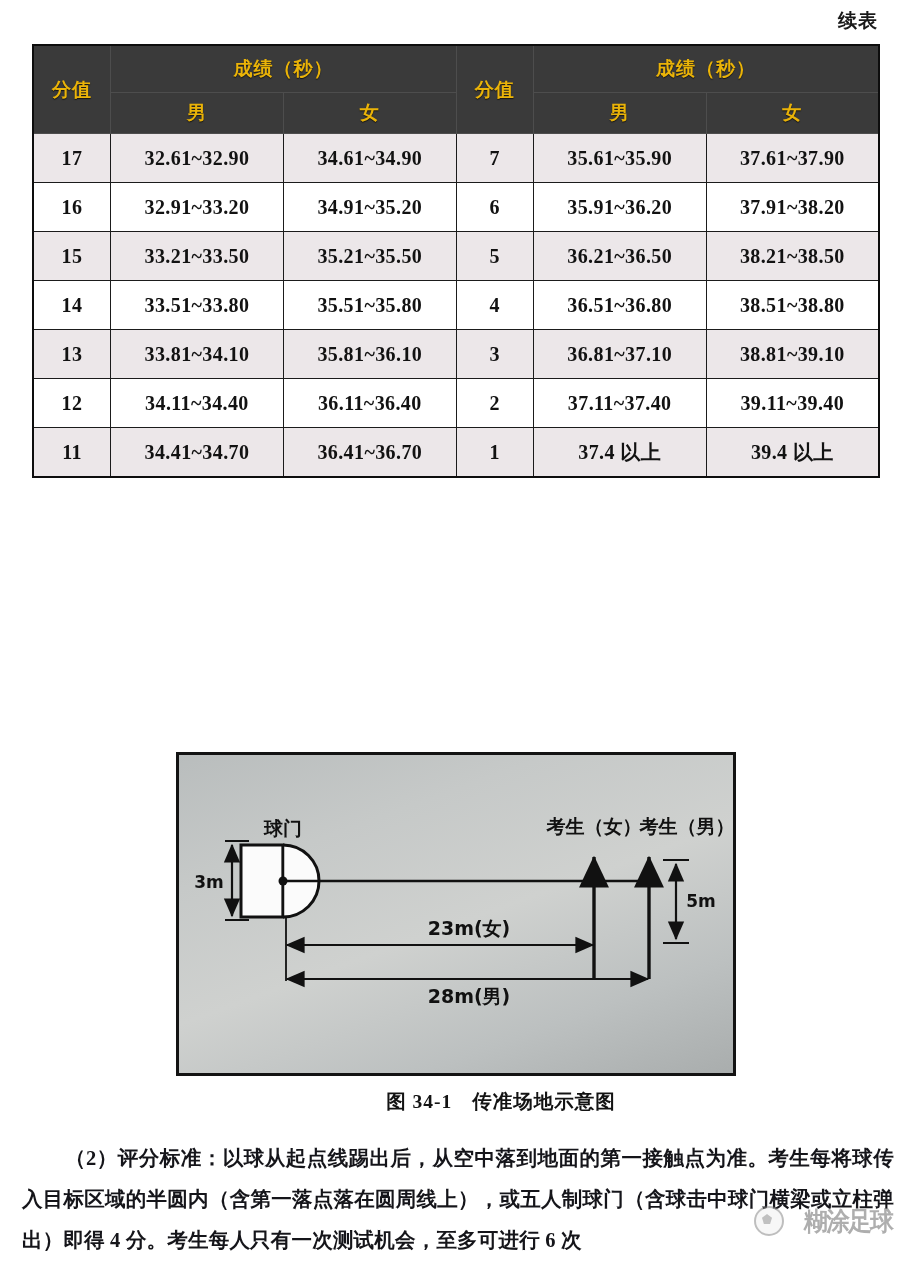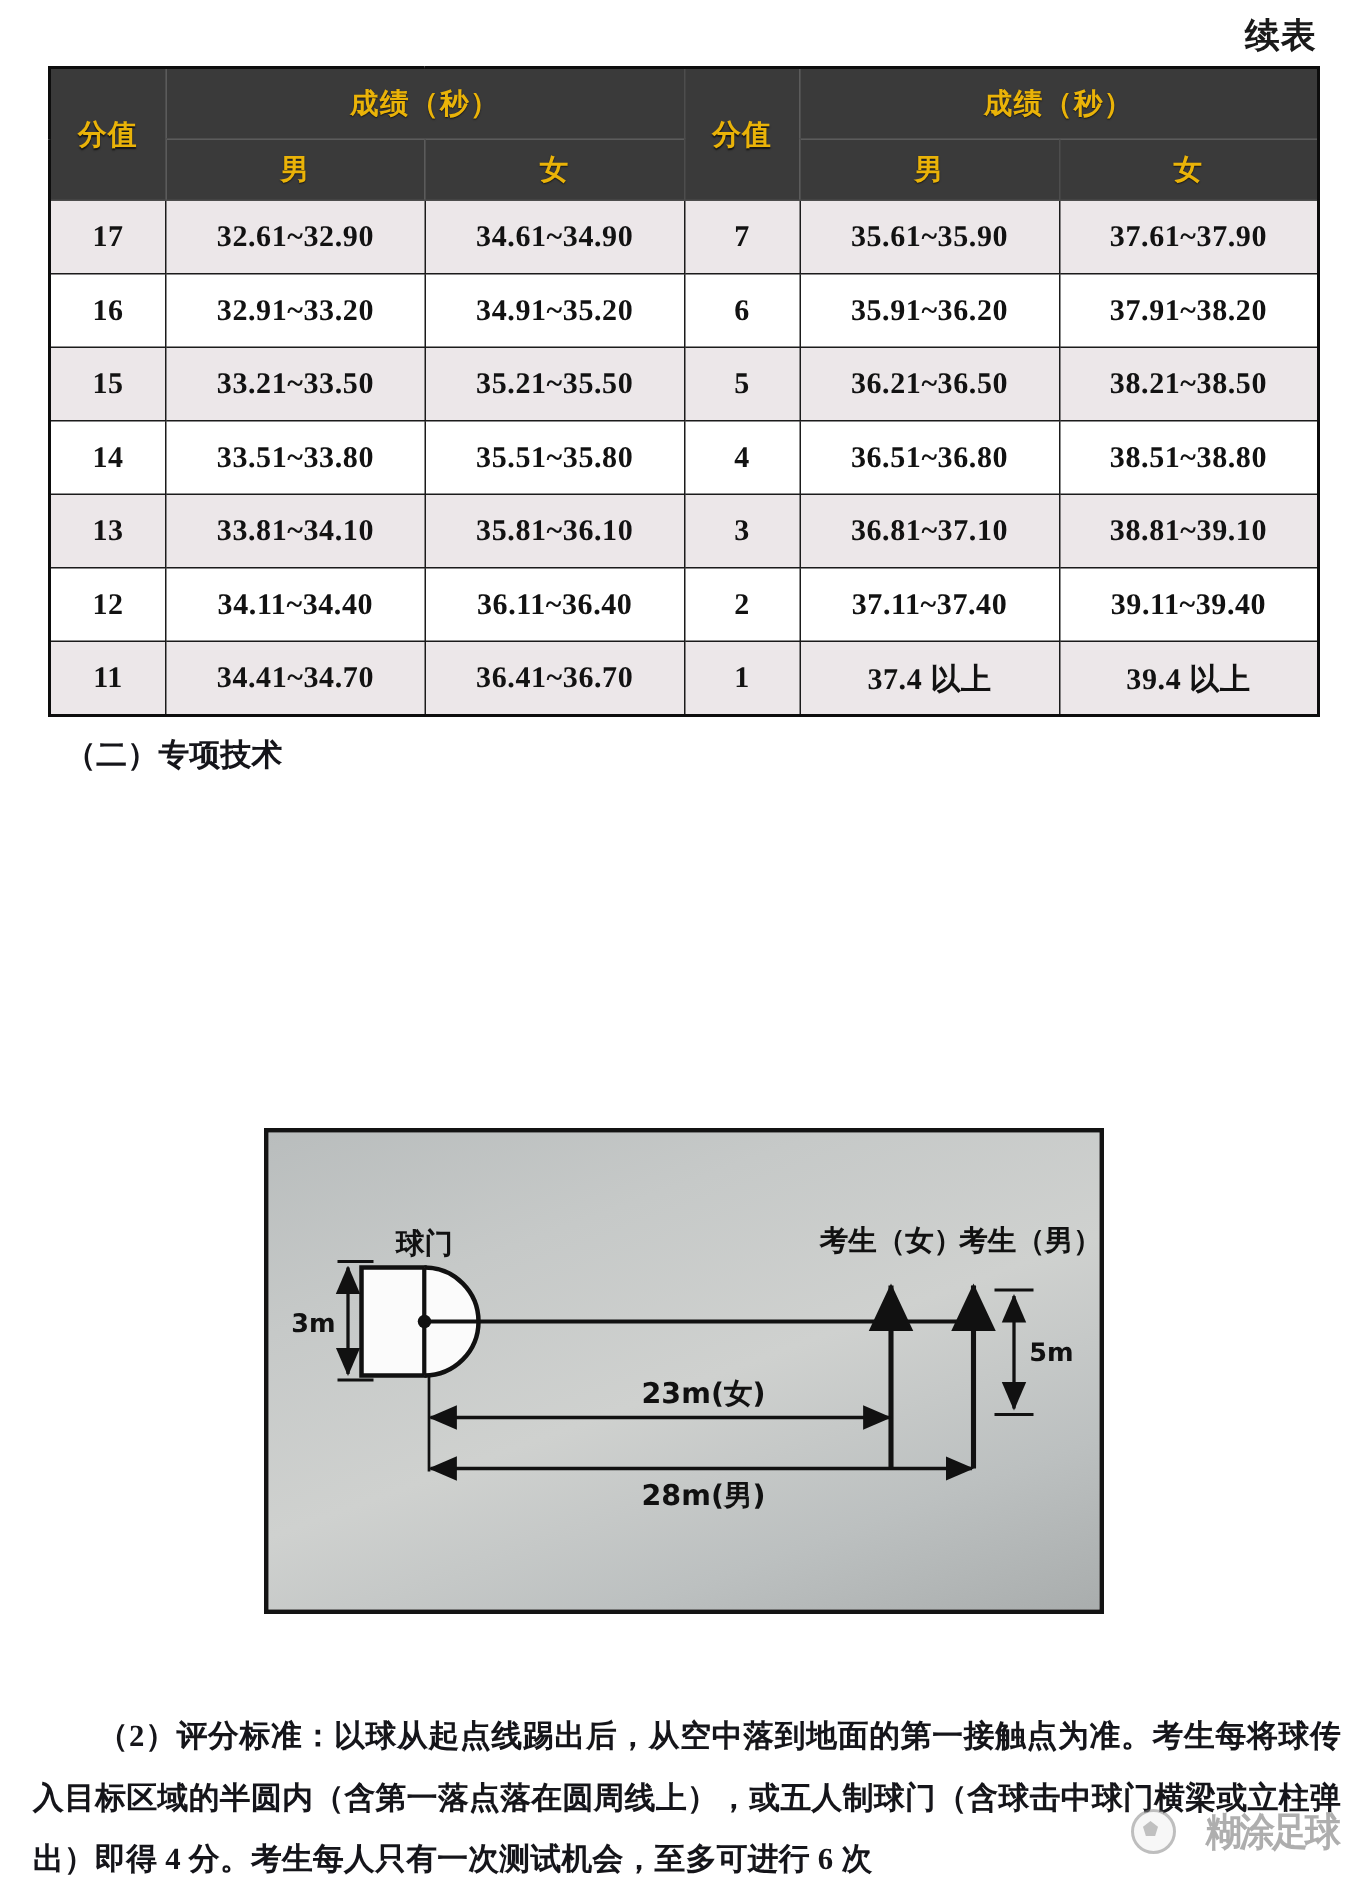--- a/index.html
+++ b/index.html
@@ -15,21 +15,21 @@
     font-family: "Liberation Serif", "DejaVu Serif", serif;
     color: #111111;
     overflow: hidden;
   }
 
   
   .page-header {
     position: absolute;
     top: 8px;
     right: 34px;
-    font-size: 23px;
+    font-size: 19px;
     font-weight: bold;
     letter-spacing: 1px;
     color: #1a1a1a;
   }
 
   
   .score-table-wrap {
     position: absolute;
     left: 32px;
     top: 44px;
@@ -245,21 +245,20 @@
           <td class="c-val">36.41~36.70</td>
           <td class="c-score">1</td>
           <td class="c-val">37.4 以上</td>
           <td class="c-val">39.4 以上</td>
         </tr>
       </tbody>
   </table>
 </div>
 
 <div class="prose">
-  <p class="p-sub">（二）专项技术</p>
 </div>
 
 <div class="figure-block">
   <div class="figure-frame">
     <svg viewBox="0 0 554 318" preserveAspectRatio="none">
       <defs>
         <marker id="arrEnd" markerWidth="9" markerHeight="9" refX="8" refY="4.5" orient="auto">
           <path d="M0,0.8 L8.6,4.5 L0,8.2 Z" fill="#111"></path>
         </marker>
         <marker id="arrStart" markerWidth="9" markerHeight="9" refX="0.6" refY="4.5" orient="auto">
@@ -298,20 +297,23 @@
 
       <text x="104" y="80" font-family="DejaVu Sans, sans-serif" font-size="19" font-weight="bold" text-anchor="middle" fill="#111">球门</text>
       <text x="30" y="133" font-family="DejaVu Sans, sans-serif" font-size="17" font-weight="bold" text-anchor="middle" fill="#111">3m</text>
       <text x="415" y="78" font-family="DejaVu Sans, sans-serif" font-size="19" font-weight="bold" text-anchor="middle" fill="#111">考生（女）</text>
       <text x="508" y="78" font-family="DejaVu Sans, sans-serif" font-size="19" font-weight="bold" text-anchor="middle" fill="#111">考生（男）</text>
       <text x="522" y="152" font-family="DejaVu Sans, sans-serif" font-size="17" font-weight="bold" text-anchor="middle" fill="#111">5m</text>
       <text x="290" y="180" font-family="DejaVu Sans, sans-serif" font-size="19" font-weight="bold" text-anchor="middle" fill="#111">23m(女)</text>
       <text x="290" y="248" font-family="DejaVu Sans, sans-serif" font-size="19" font-weight="bold" text-anchor="middle" fill="#111">28m(男)</text>
     </svg>
   </div>
+  <div class="fig-caption">
+    <span>图 34-1</span><span class="cap-gap"></span><span>传准场地示意图</span>
+  </div>
 </div>
 
 <div class="prose" style="top:1138px;">
   <p class="p-indent p-just">（2）评分标准：以球从起点线踢出后，从空中落到地面的第一接触点为准。考生每将球传入目标区域的半圆内（含第一落点落在圆周线上），或五人制球门（含球击中球门横梁或立柱弹出）即得 4 分。考生每人只有一次测试机会，至多可进行 6 次</p>
 </div>
 
 <div class="watermark">
   <div class="wm-ball"></div>
   <div class="wm-text">糊涂足球</div>
 </div>

